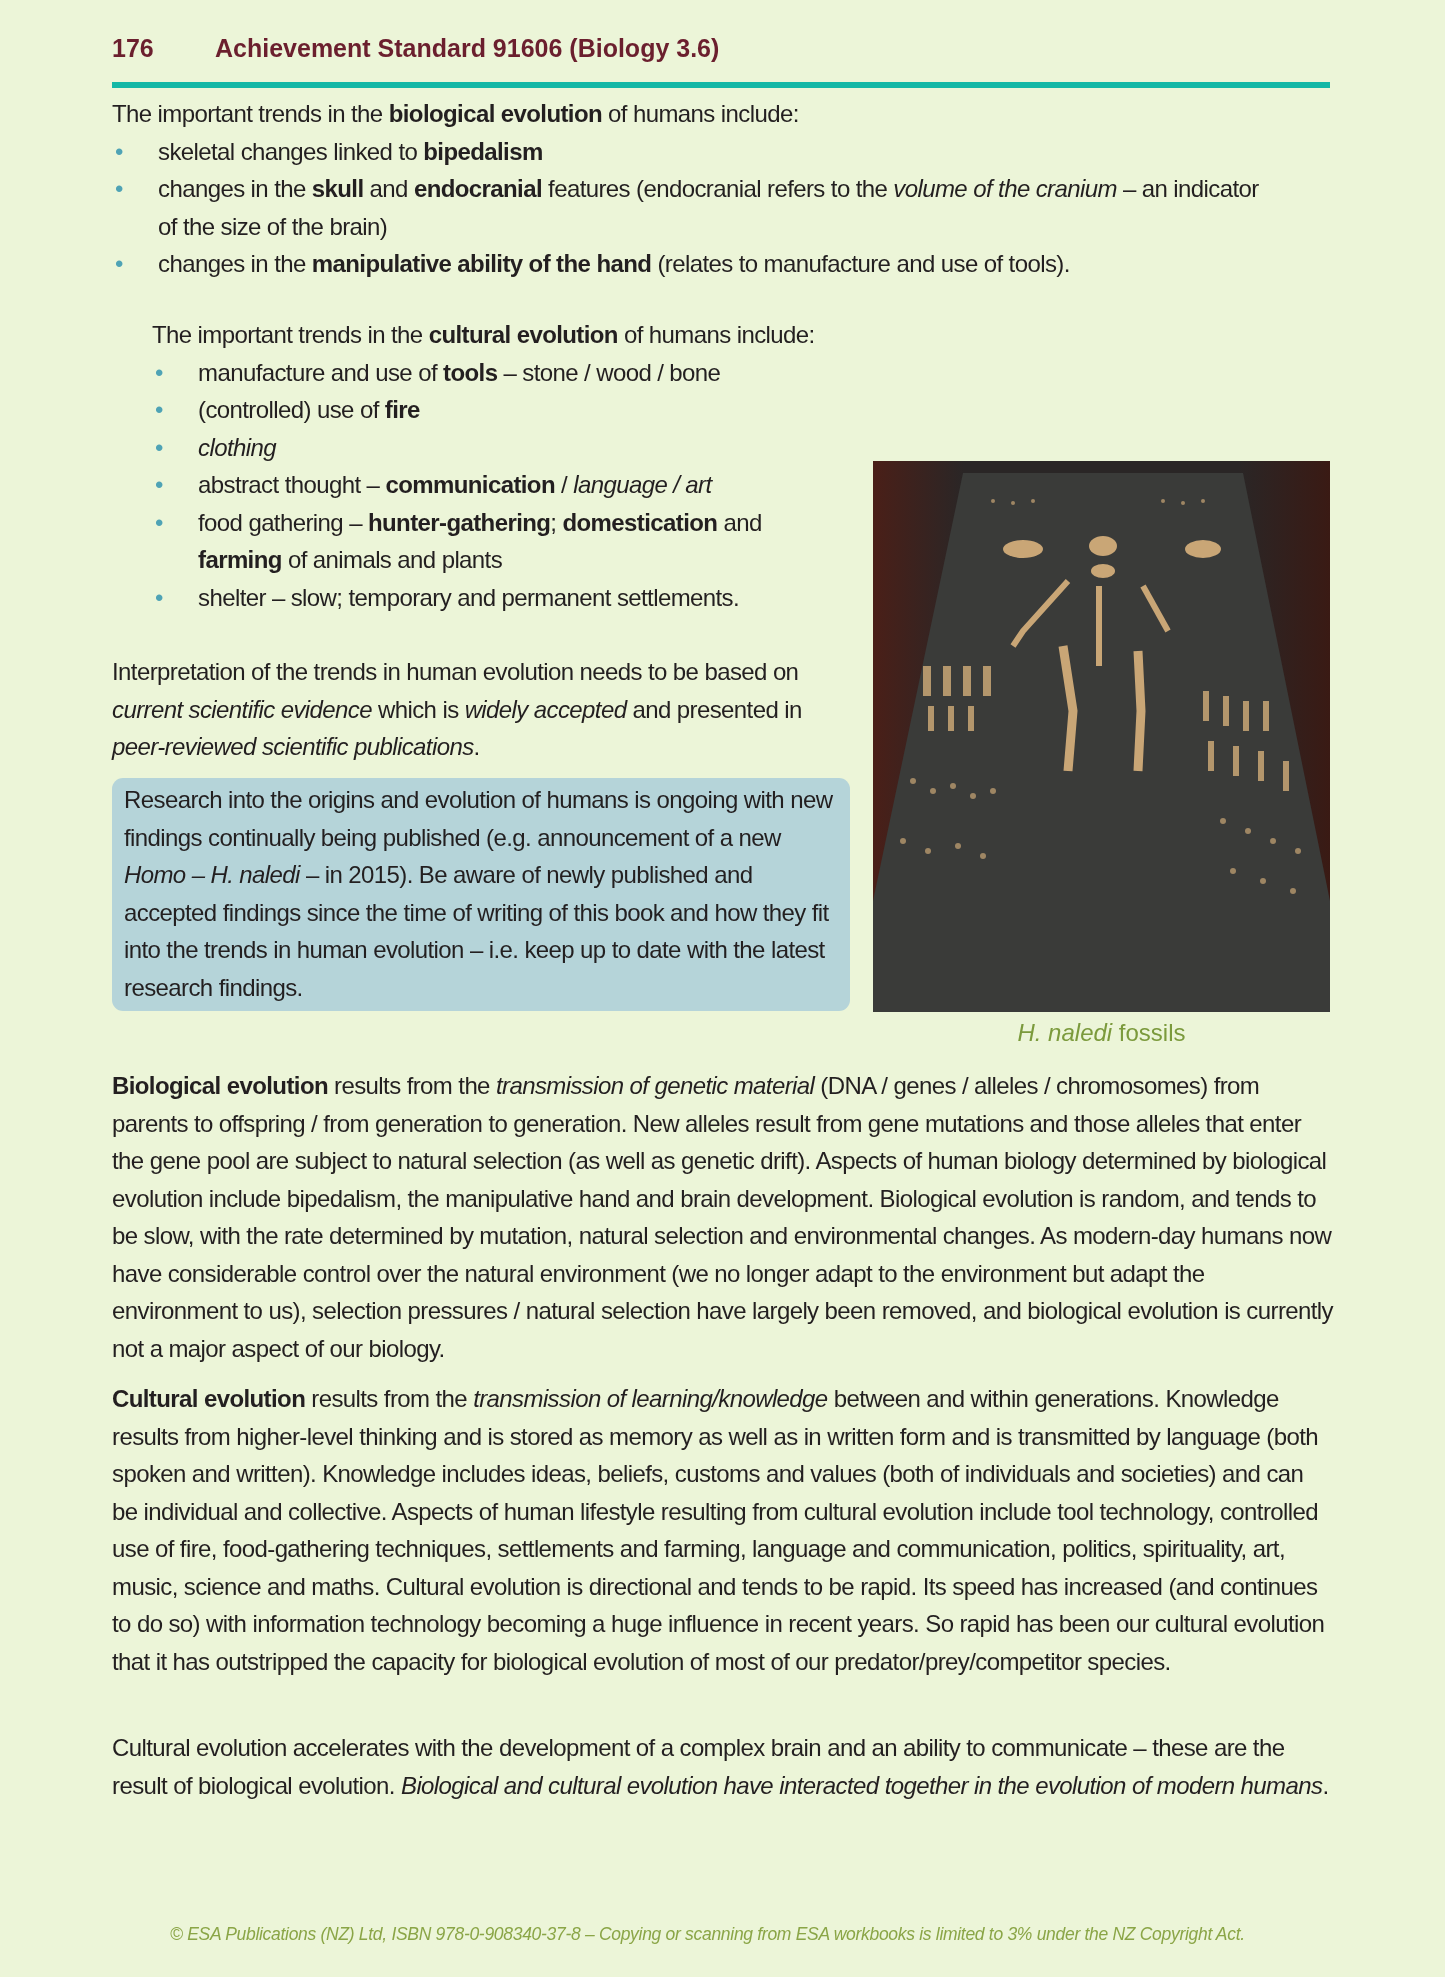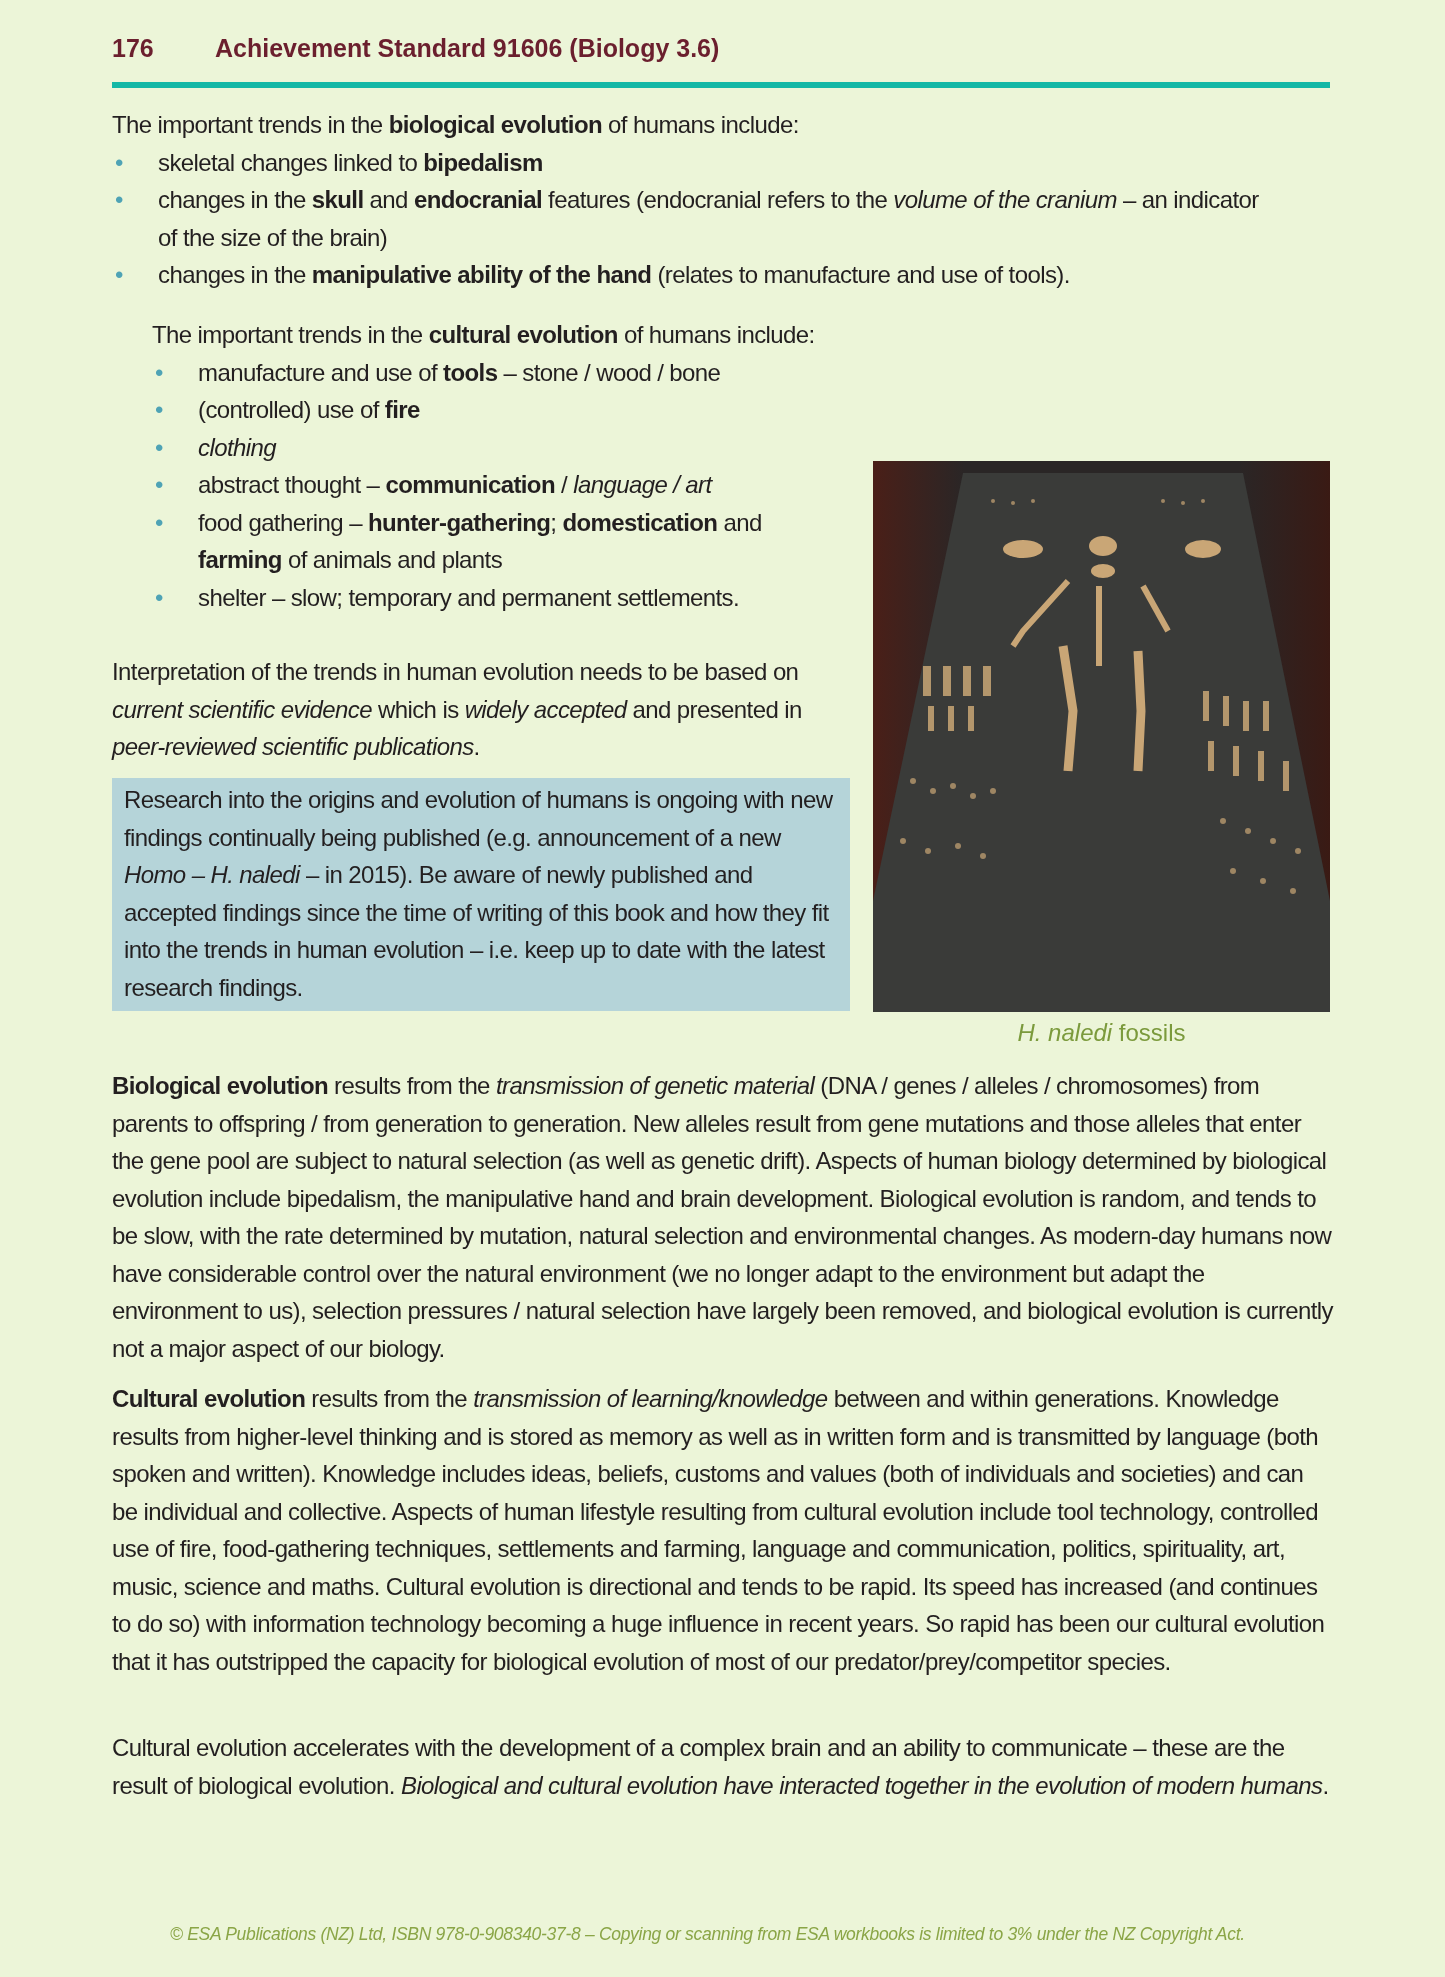--- a/index.html
+++ b/index.html
@@ -14,39 +14,39 @@
   .txt { font-size:24px; line-height:37.5px; letter-spacing:-0.6px; }
   .block { position:absolute; left:112px; }
   p { margin:0; }
   ul.bul { list-style:none; margin:0; padding:0; }
   ul.bul li { position:relative; padding-left:46px; }
   ul.bul li .dot { position:absolute; left:3px; top:0; color:#4fa3b5; font-size:24px; }
   b { font-weight:bold; }
   i { font-style:italic; }
   .note {
     position:absolute; left:112px; top:778px; width:738px; height:233px;
-    background:#b5d4d9; box-sizing:border-box; padding:3px 10px 0 12px;
+    background:#b5d4d9; box-sizing:border-box; padding:3px 10px 0 12px;border-radius:11px;
   }
   .photo {
     position:absolute; left:873px; top:461px; width:457px; height:551px;
     background: radial-gradient(ellipse at 50% 40%, #3a3a38 0%, #2a2a28 60%, #1a1010 100%);
     overflow:hidden;
   }
   .caption { position:absolute; left:873px; top:1019px; width:457px; text-align:center; font-size:24px; color:#7b9a3c; }
   .footer { position:absolute; left:170px; top:1924px; width:1160px; font-size:17.5px; font-style:italic; color:#8aa546; letter-spacing:-0.3px; }
 </style>
 </head>
 <body>
 
 <div class="header">
   <span class="pnum">176</span>
   <span class="title">Achievement Standard 91606 (Biology 3.6)</span>
 </div>
 
-<div class="block txt" style="top:106px; width:1220px;">
+<div class="block txt" style="top:95px; width:1220px;">
   <p><span>The important trends in the </span><b>biological evolution</b><span> of humans include:</span></p>
   <ul class="bul">
     <li><span class="dot">•</span><span>skeletal changes linked to </span><b>bipedalism</b></li>
     <li style="padding-right:70px;"><span class="dot">•</span><span>changes in the </span><b>skull</b><span> and </span><b>endocranial</b><span> features (endocranial refers to the </span><i>volume of the cranium</i><span> – an indicator of the size of the brain)</span></li>
     <li><span class="dot">•</span><span>changes in the </span><b>manipulative ability of the hand</b><span> (relates to manufacture and use of tools).</span></li>
   </ul>
 </div>
 
 <div class="block txt" style="top:316px; width:760px;margin-left:40px;">
   <p><span>The important trends in the </span><b>cultural evolution</b><span> of humans include:</span></p>

